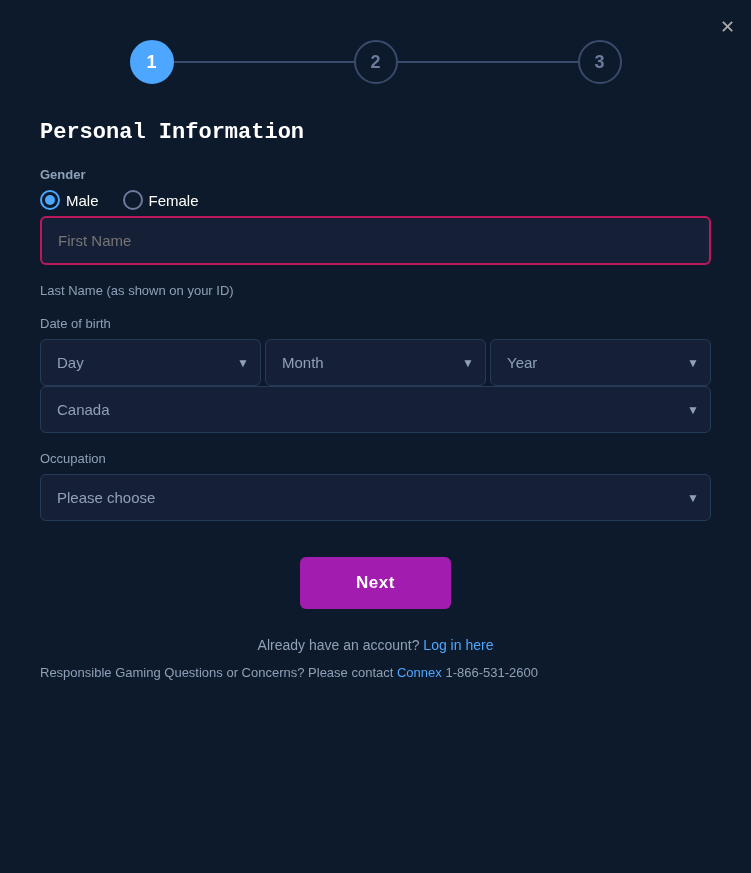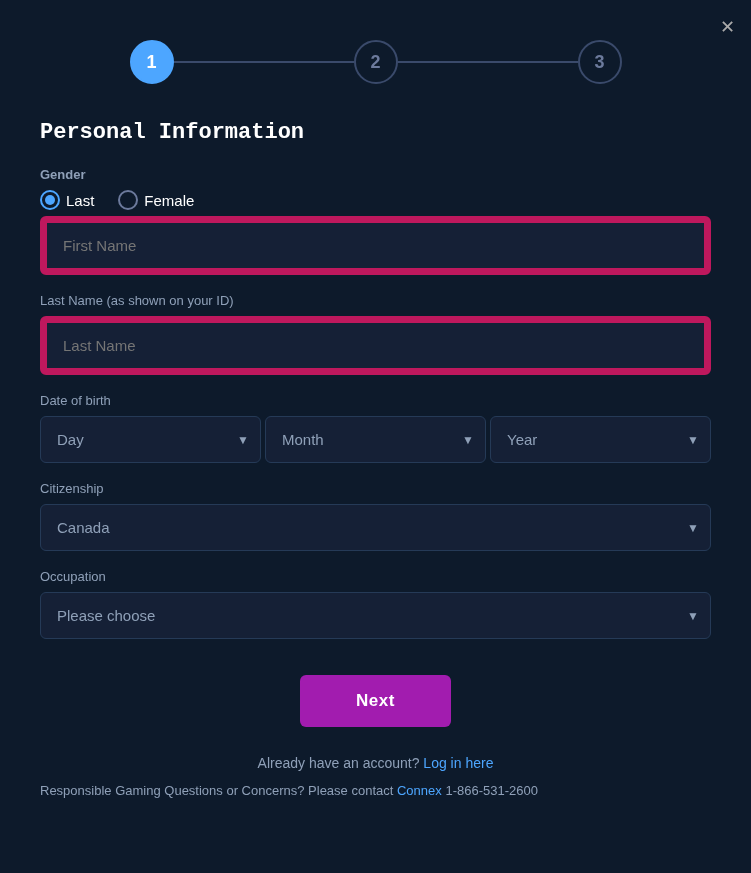--- a/index.html
+++ b/index.html
@@ -132,21 +132,21 @@
     }
 
     .radio-outer.unselected {
       border-color: #6c7a9c;
     }
 
     
     .text-input {
       width: 100%;
       background: #152036;
-      border: 7px solid #be185d;
+      border: 2px solid #be185d;
       border-radius: 6px;
       padding: 14px 16px;
       font-size: 15px;
       color: #8fa0b8;
       outline: none;
     }
 
     
     .dob-row {
       display: flex;
@@ -251,34 +251,33 @@
   
   <div class="section-title">Personal Information</div>
 
   
   <div class="field-label first-label">Gender</div>
   <div class="gender-row">
     <label class="radio-option">
       <div class="radio-outer selected">
         <div class="radio-inner"></div>
       </div>
-      <span>Last</span>
+      <span>Male</span>
     </label>
     <label class="radio-option">
       <div class="radio-outer unselected"></div>
       <span>Female</span>
     </label>
   </div>
 
   
   <input type="text" class="text-input" placeholder="First Name" style="">
 
   
   <div class="field-label">Last Name (as shown on your ID)</div>
-  <input type="text" class="text-input" placeholder="Last Name" style="">
 
   
   <div class="field-label">Date of birth</div>
   <div class="dob-row">
     <div class="select-wrap">
       <select class="custom-select">
         <option value="">Day</option>
       </select>
       <span class="select-arrow">▼</span>
     </div>
@@ -290,21 +289,20 @@
     </div>
     <div class="select-wrap">
       <select class="custom-select">
         <option value="">Year</option>
       </select>
       <span class="select-arrow">▼</span>
     </div>
   </div>
 
   
-  <div class="field-label">Citizenship</div>
   <div class="select-wrap">
     <select class="custom-select">
       <option value="canada">Canada</option>
     </select>
     <span class="select-arrow">▼</span>
   </div>
 
   
   <div class="field-label">Occupation</div>
   <div class="select-wrap">

